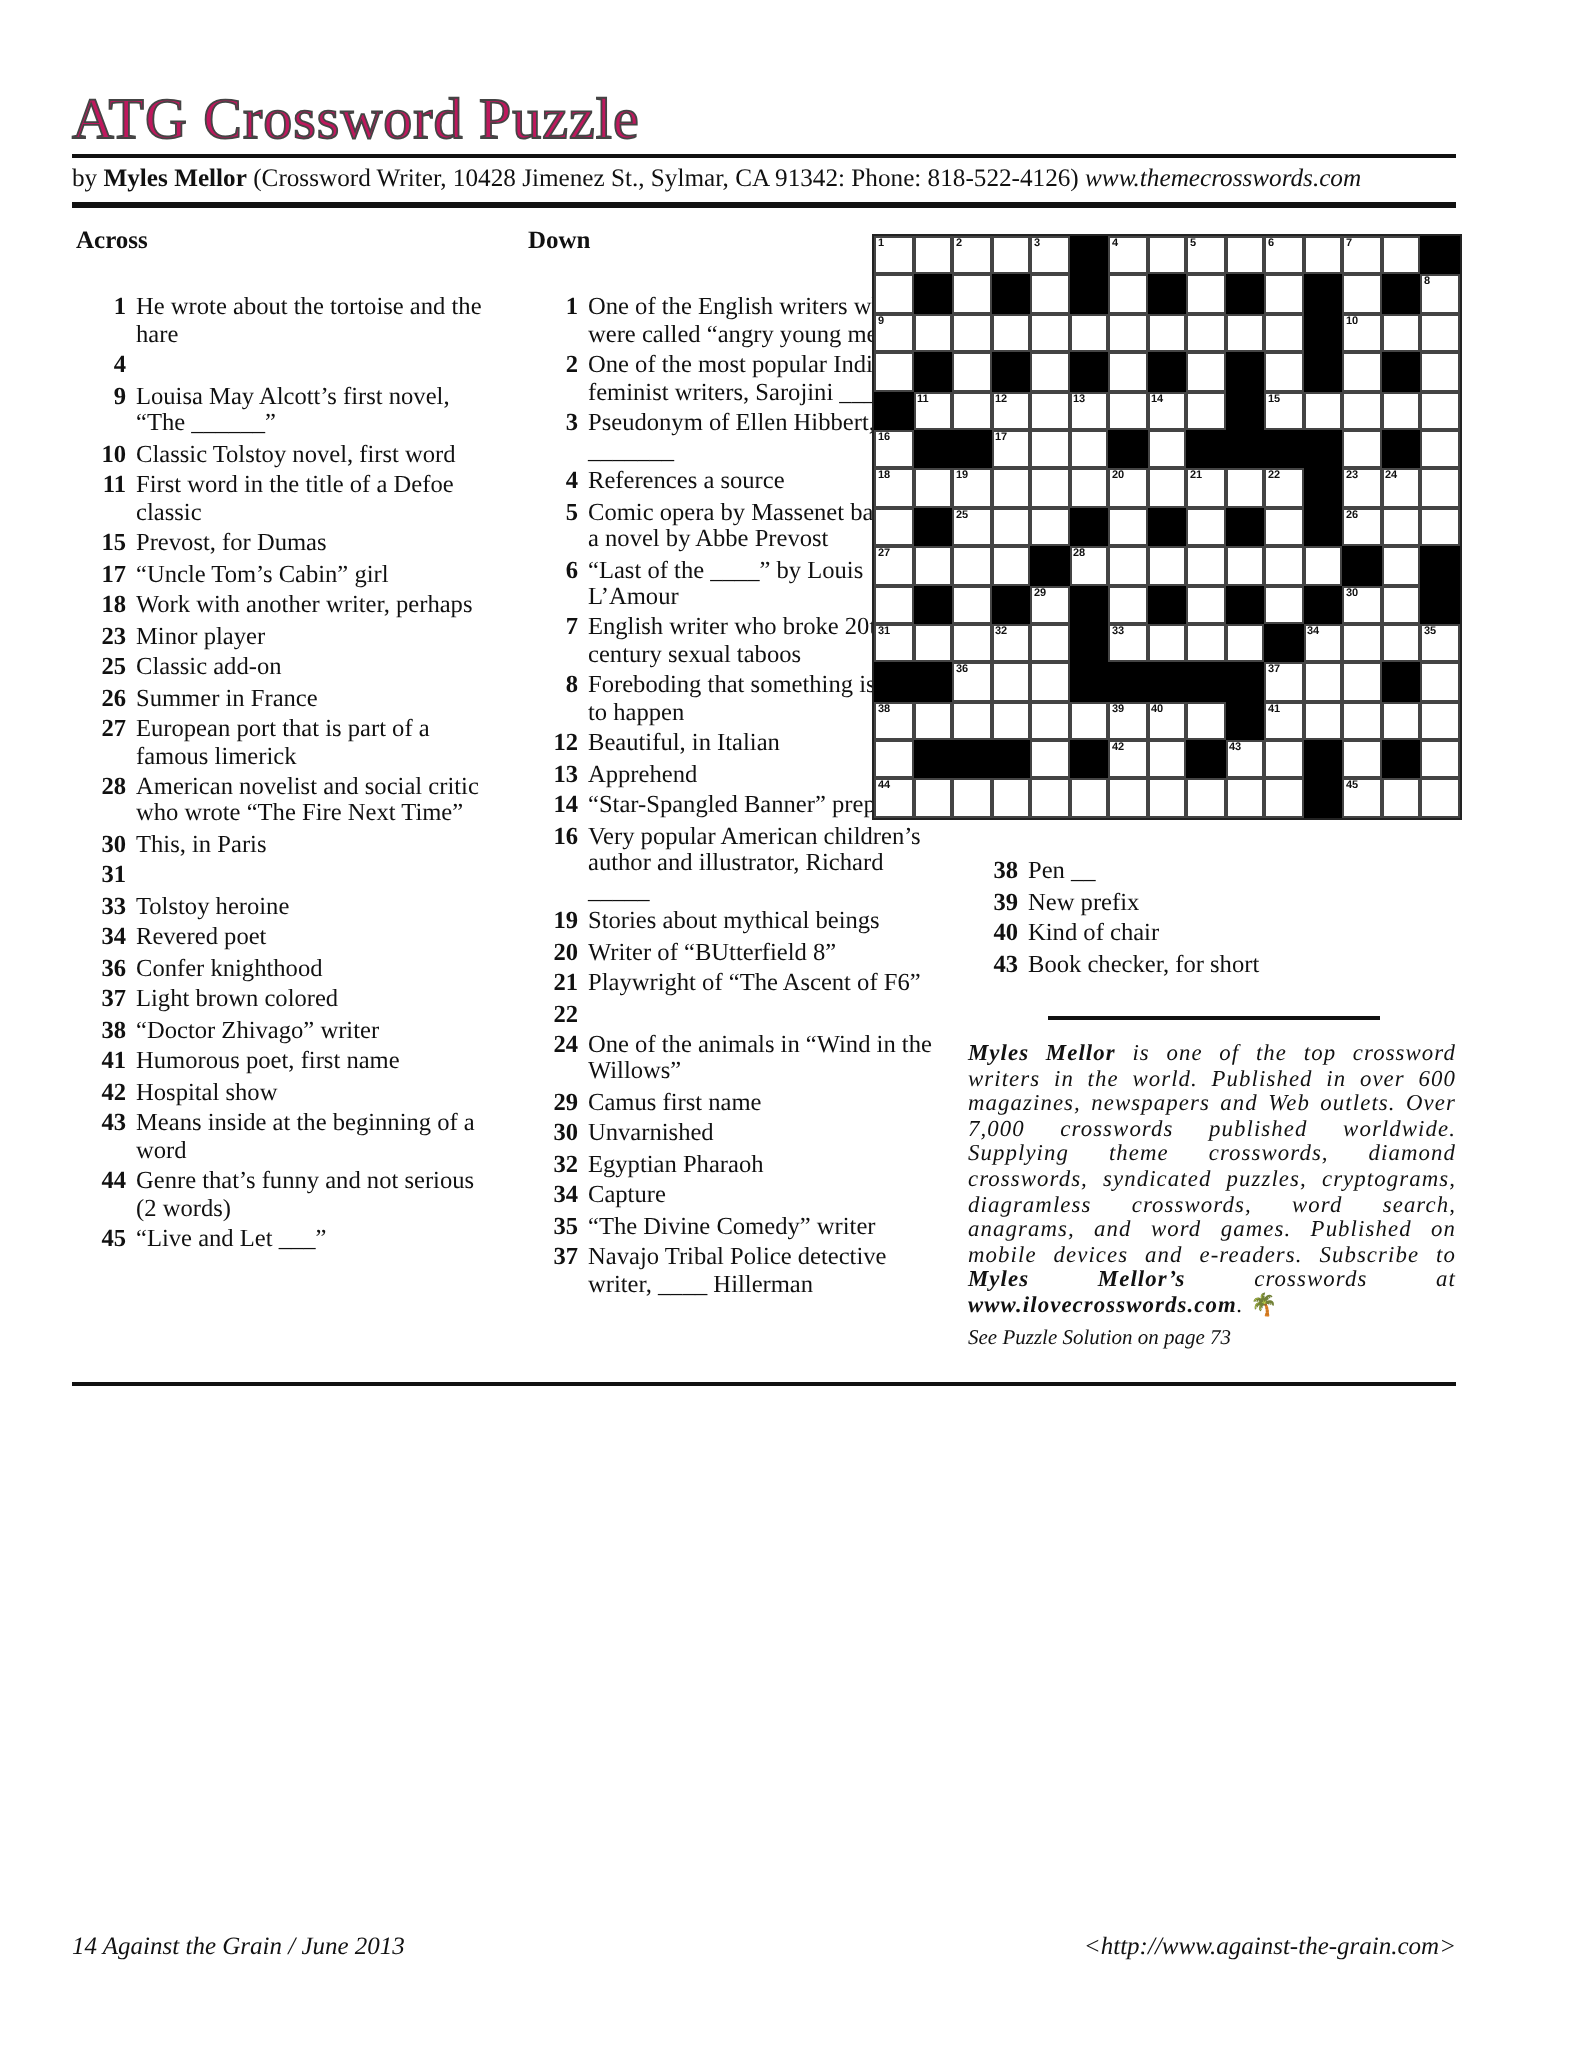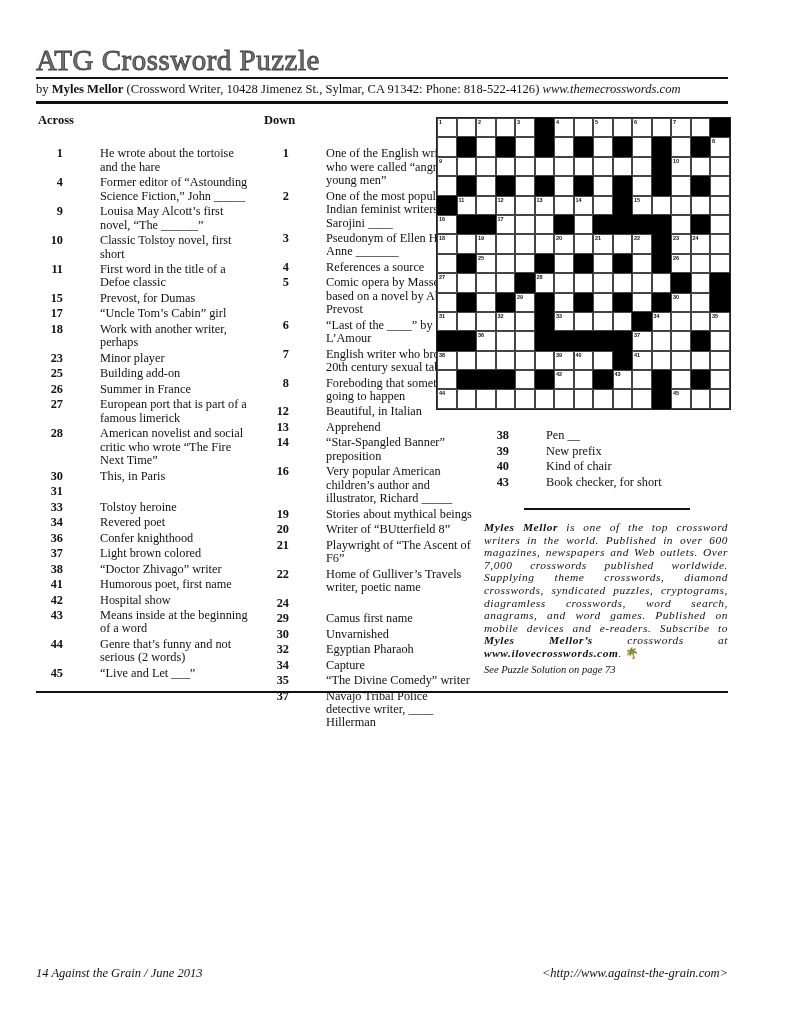--- a/index.html
+++ b/index.html
@@ -2,39 +2,39 @@
 <html><head>
 <meta charset="utf-8">
 <style>
   * { box-sizing: border-box; margin: 0; padding: 0; }
   html, body { width: 791px; height: 1024px; background: #ffffff; overflow: hidden; }
   body { position: relative; font-family: "Liberation Serif", "DejaVu Serif", serif; color: #111; }
 
   .title {
     position: absolute; left: 36px; top: 44px;
     font-family: "Liberation Serif", serif; font-size: 29px; letter-spacing: 0.5px;
-    color: #737373; -webkit-text-stroke: 0.9px #444; font-weight: normal;
+    color: #be185d; -webkit-text-stroke: 0.9px #444; font-weight: normal;
   }
   .rule-top { position: absolute; left: 36px; top: 77px; width: 692px; height: 2px; background: #111; }
   .byline {
     position: absolute; left: 36px; top: 82px; width: 692px;
     font-size: 12.6px; white-space: nowrap;
   }
   .byline b { font-weight: bold; }
   .byline .url { font-style: italic; margin-top: 22px; }
   .rule-mid { position: absolute; left: 36px; top: 101px; width: 692px; height: 3px; background: #111; }
 
   .col { position: absolute; font-size: 12.3px; line-height: 13.4px; }
   .col-across { left: 38px; top: 114px; width: 210px; }
   .col-down { left: 264px; top: 114px; width: 210px; }
   .col-down2 { left: 484px; top: 429px; width: 220px; }
   .col-head { font-weight: bold; font-size: 12.5px; margin-bottom: 20px; }
   .clue { display: flex; margin-bottom: 2.1px; }
   .clue .num { width: 30px; text-align: right; font-weight: bold; padding-right: 5px; flex: none; }
-  .clue .txt { flex: 1; margin-left: 32px; }
+  .clue .txt { flex: 1; }
   .col-down .clue .txt { width: 175px; }
 
   .grid {
     position: absolute; left: 436px; top: 117px;
     display: grid; grid-template-columns: repeat(15, 19.5px); grid-template-rows: repeat(15, 19.4px);
     border: 1.5px solid #222; background: #222; gap: 0;
   }
   .cell { position: relative; background: #fff; border: 0.6px solid #444; }
   .cell.black { background: #000; border-color: #000; }
   .cell .n { position: absolute; left: 1px; top: 0px; font-family: "Liberation Sans", sans-serif; font-size: 5.5px; font-weight: bold; line-height: 7px; }
@@ -73,29 +73,28 @@
 
 <div class="col col-across">
   <div class="col-head">Across</div>
   <div id="across-list">
       <div class="clue">
         <span class="num">1</span>
         <span class="txt">He wrote about the tortoise and the hare</span>
       </div>
       <div class="clue">
         <span class="num">4</span>
-        <span class="txt">Former editor of “Astounding Science Fiction,” John _____</span>
       </div>
       <div class="clue">
         <span class="num">9</span>
         <span class="txt">Louisa May Alcott’s first novel, “The ______”</span>
       </div>
       <div class="clue">
         <span class="num">10</span>
-        <span class="txt">Classic Tolstoy novel, first short</span>
+        <span class="txt">Classic Tolstoy novel, first word</span>
       </div>
       <div class="clue">
         <span class="num">11</span>
         <span class="txt">First word in the title of a Defoe classic</span>
       </div>
       <div class="clue">
         <span class="num">15</span>
         <span class="txt">Prevost, for Dumas</span>
       </div>
       <div class="clue">
@@ -105,21 +104,21 @@
       <div class="clue">
         <span class="num">18</span>
         <span class="txt">Work with another writer, perhaps</span>
       </div>
       <div class="clue">
         <span class="num">23</span>
         <span class="txt">Minor player</span>
       </div>
       <div class="clue">
         <span class="num">25</span>
-        <span class="txt">Building add-on</span>
+        <span class="txt">Classic add-on</span>
       </div>
       <div class="clue">
         <span class="num">26</span>
         <span class="txt">Summer in France</span>
       </div>
       <div class="clue">
         <span class="num">27</span>
         <span class="txt">European port that is part of a famous limerick</span>
       </div>
       <div class="clue">
@@ -234,24 +233,24 @@
       <div class="clue">
         <span class="num">20</span>
         <span class="txt">Writer of “BUtterfield 8”</span>
       </div>
       <div class="clue">
         <span class="num">21</span>
         <span class="txt">Playwright of “The Ascent of F6”</span>
       </div>
       <div class="clue">
         <span class="num">22</span>
-        <span class="txt">Home of Gulliver’s Travels writer, poetic name</span>
       </div>
       <div class="clue">
         <span class="num">24</span>
+        <span class="txt">One of the animals in “Wind in the Willows”</span>
       </div>
       <div class="clue">
         <span class="num">29</span>
         <span class="txt">Camus first name</span>
       </div>
       <div class="clue">
         <span class="num">30</span>
         <span class="txt">Unvarnished</span>
       </div>
       <div class="clue">

